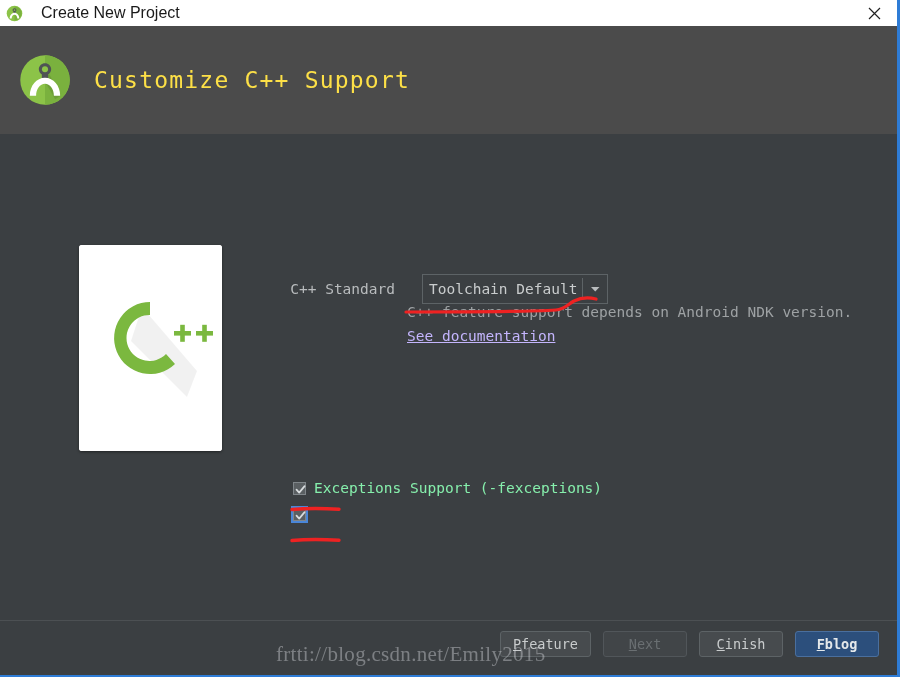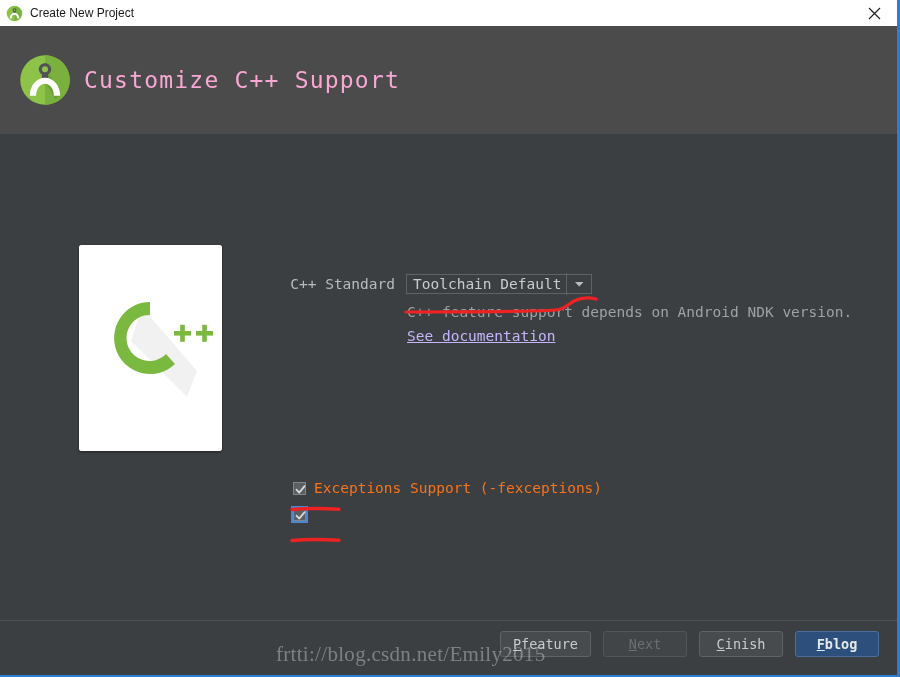--- a/index.html
+++ b/index.html
@@ -34,23 +34,23 @@
     display: flex;
     align-items: center;
   }
   #titlebar-icon {
     margin-left: 6px;
     width: 17px;
     height: 17px;
     flex: none;
   }
   #titlebar-title {
-    margin-left: 7px;
+    margin-left: 18px;
     font-family: "Liberation Sans", sans-serif;
-    font-size: 12px;
+    font-size: 16px;
     color: #1a1a1a;
     white-space: nowrap;
   }
   #titlebar-close {
     position: absolute;
     right: 0; top: 0;
     width: 46px;
     height: 26px;
     display: flex;
     align-items: center;
@@ -69,25 +69,25 @@
     display: flex;
     align-items: center;
   }
   #header-icon {
     margin-left: 18px;
     width: 54px;
     height: 54px;
     flex: none;
   }
   #header-title {
-    margin-left: 12px;
+    margin-left: 22px;
     font-family: "DejaVu Sans Mono", monospace;
     font-size: 23px;
     letter-spacing: 1.2px;
-    color: #f9a8d4;
+    color: #fde047;
     white-space: nowrap;
   }
 
   
   #body {
     position: absolute;
     left: 0; top: 134px;
     width: 897px;
     height: 486px;
     background: #3b3f42;
@@ -110,34 +110,35 @@
   
   #form {
     position: absolute;
     left: 0;
     top: 140px;
     width: 897px;
   }
   .form-row {
     display: flex;
     align-items: center;
+    gap: 16px;
   }
   #std-label {
     width: 406px;
     text-align: right;
     padding-right: 11px;
     box-sizing: border-box;
     font-size: 14.5px;
     color: #b9bcbe;
     white-space: nowrap;
   }
   #std-combo {
     position: relative;
     width: 186px;
-    height: 20px;
+    height: 30px;
     box-sizing: border-box;
     border: 1px solid #5d6366;
     background: #3b3f42;
     display: flex;
     align-items: center;
     cursor: pointer;
   }
   #std-combo-value {
     flex: 1;
     padding-left: 6px;
@@ -203,21 +204,21 @@
     outline: 2px solid #4a86d8;
     outline-offset: 0px;
   }
   .cb-box svg {
     position: absolute;
     left: 0; top: 0;
     display: block;
   }
   .cb-label {
     font-size: 14.5px;
-    color: #f97316;
+    color: #86efac;
     white-space: nowrap;
   }
 
   
   .annot {
     position: absolute;
     pointer-events: none;
   }
   #annot-combo { left: 404px; top: 296px; }
   #annot-cb1  { left: 290px; top: 498px; }

